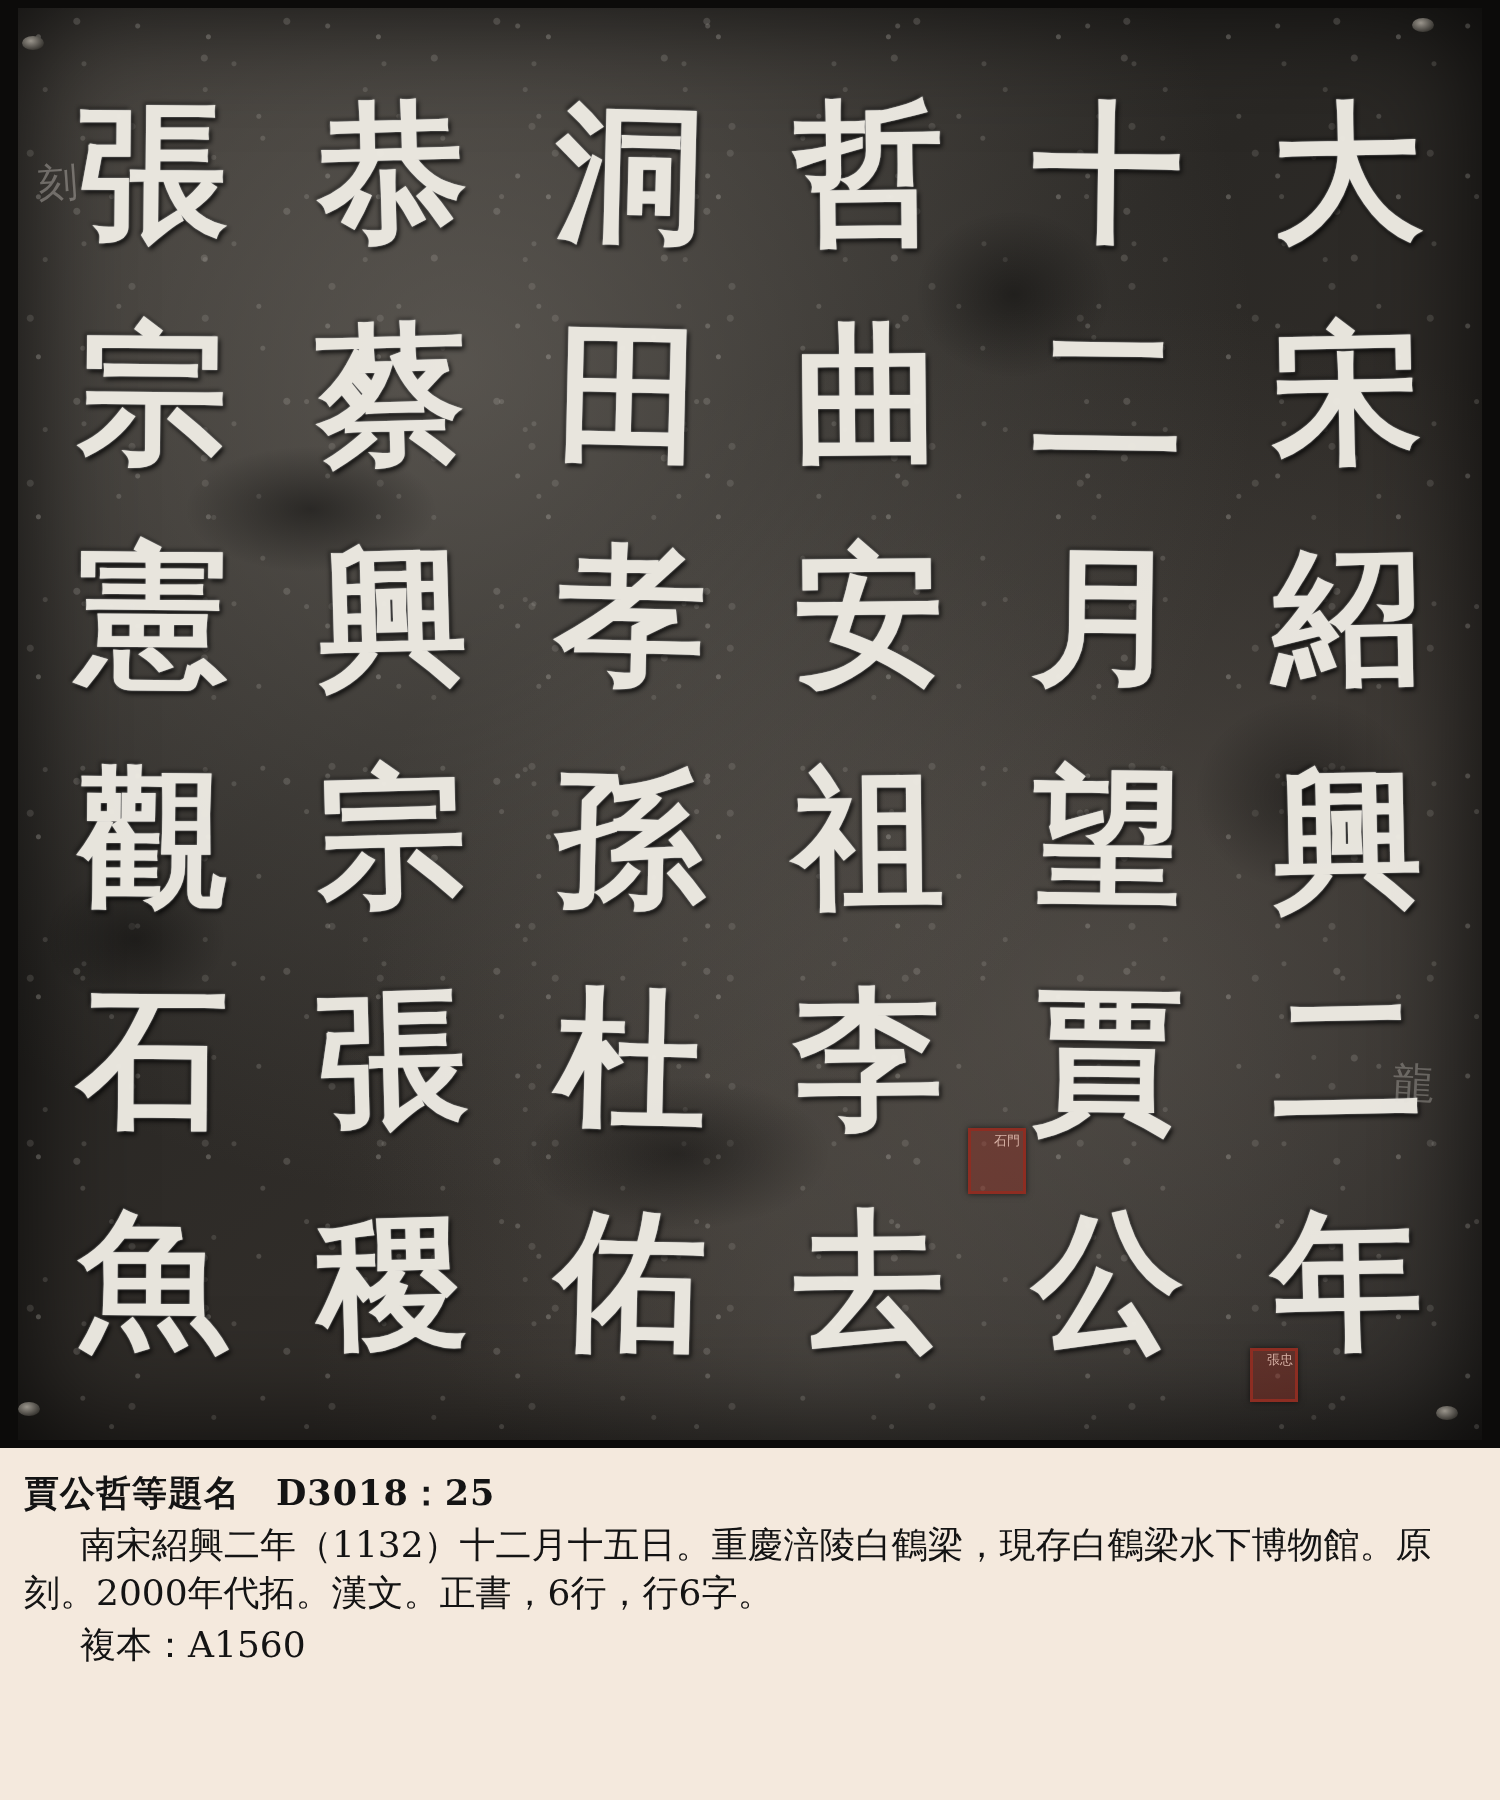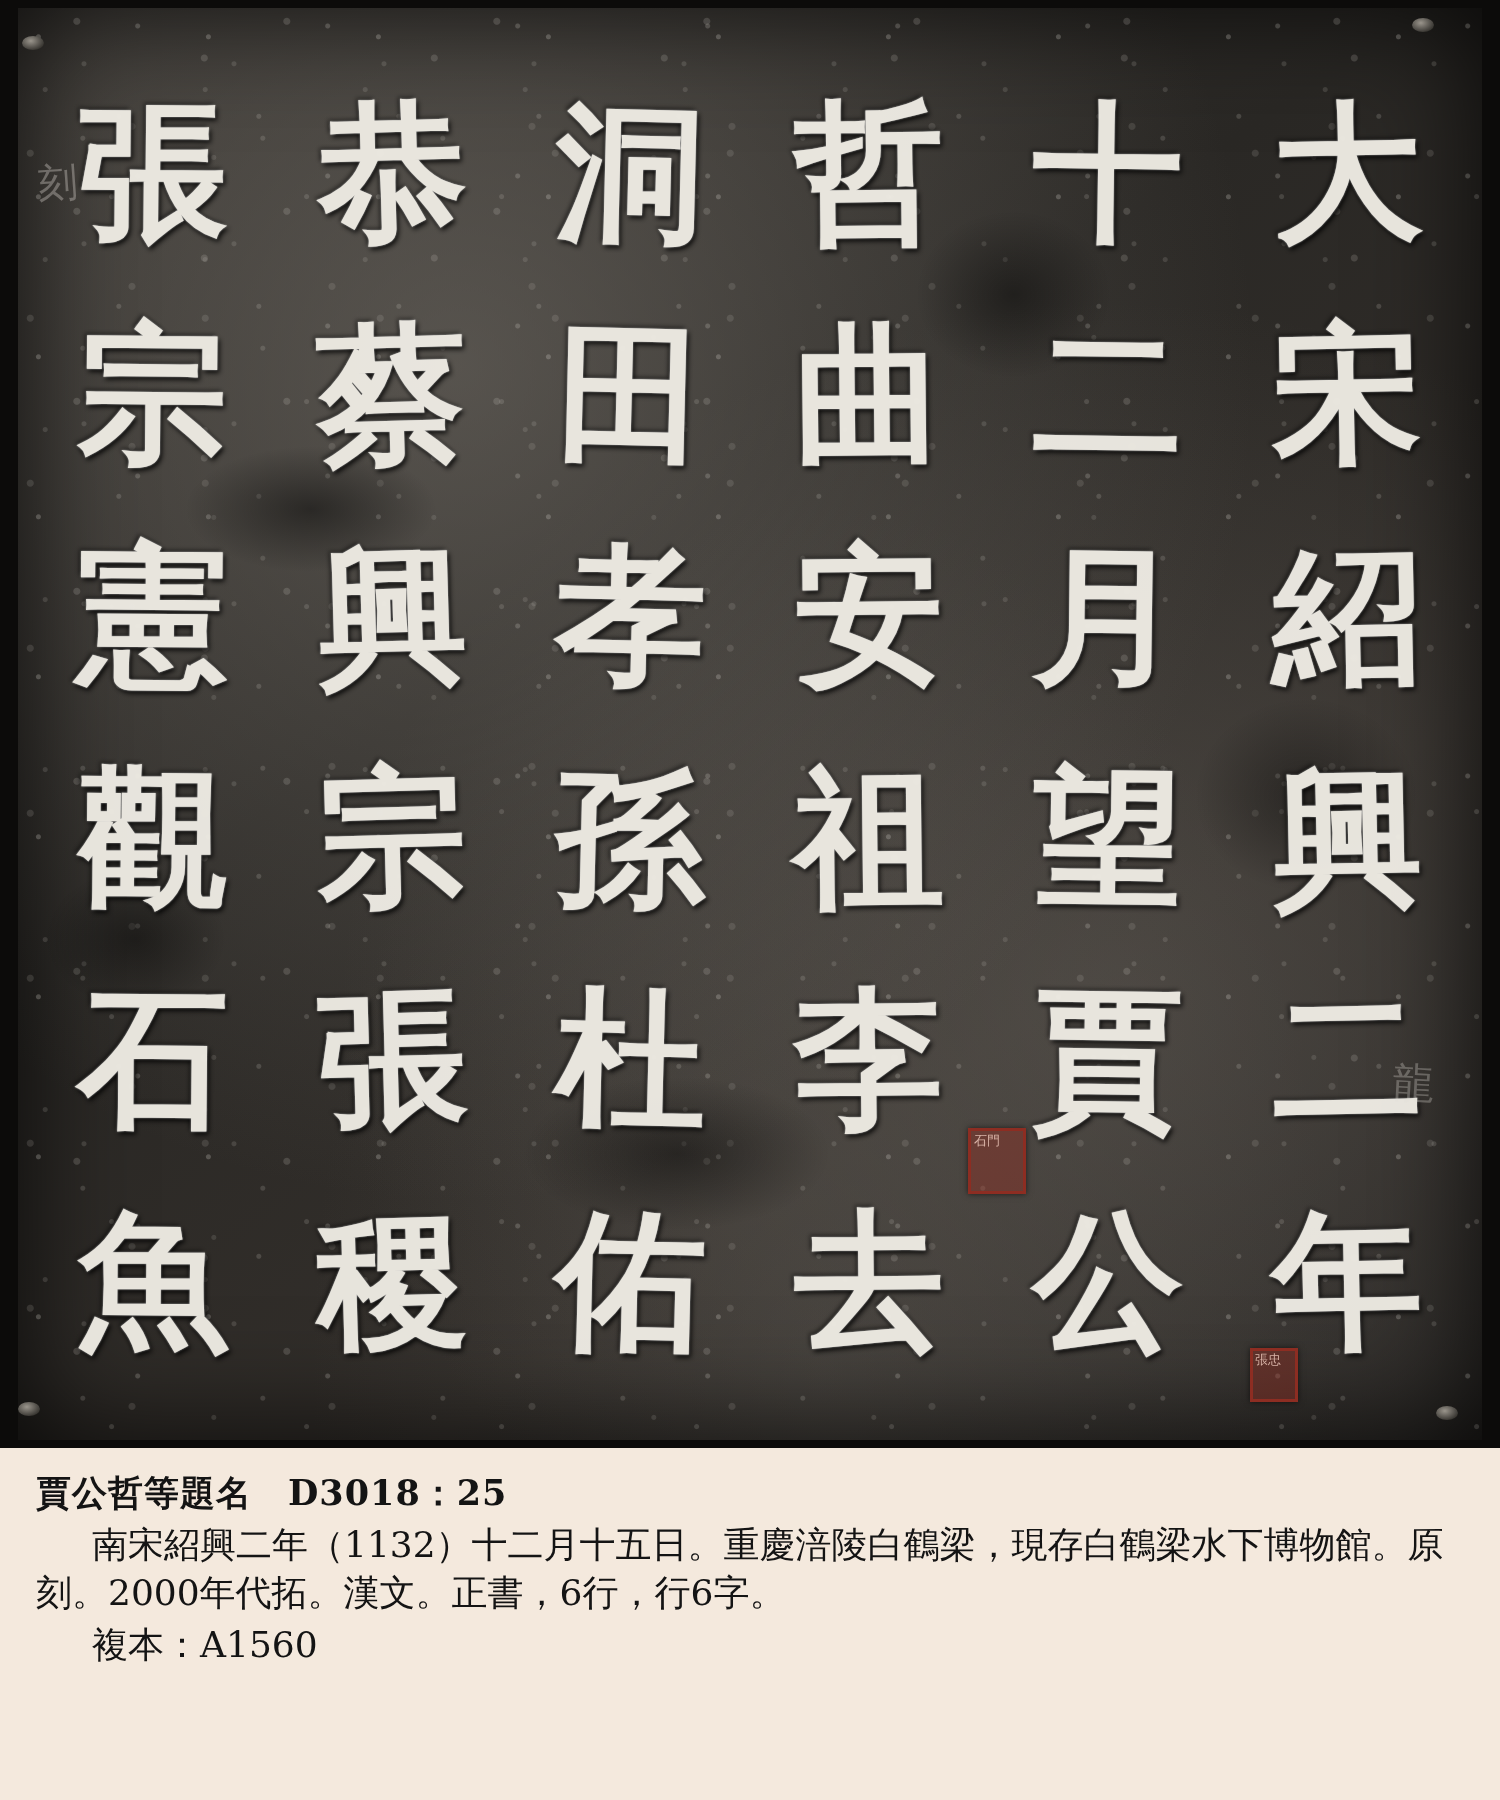--- a/index.html
+++ b/index.html
@@ -128,21 +128,21 @@
   
   .seal {
     position: absolute;
     z-index: 5;
     border: 3px solid #8d2d22;
     background: rgba(150,48,36,0.42);
     color: #d8b2a6;
     font-family: Liberation Sans, sans-serif;
     font-size: 13px;
     line-height: 1.05;
-    text-align: left;
+    text-align: right;
     letter-spacing: 0;
     box-shadow: 0 0 6px rgba(0,0,0,0.6);
   }
   .seal-1 { left: 968px; top: 1128px; width: 46px; height: 54px; padding: 3px; }
   .seal-2 { left: 1250px; top: 1348px; width: 38px; height: 44px; padding: 2px; font-size: 13px; }
 
   
   .grommet {
     position: absolute;
     width: 22px; height: 14px;
@@ -179,21 +179,21 @@
     transform: rotate(3deg);
   }
 
   
   .caption {
     position: relative;
     width: 1500px;
     height: 352px;
     background: #f4e9dd;
     box-sizing: border-box;
-    padding: 22px 28px 0 36px;
+    padding: 22px 28px 0 24px;
   }
 
   .cap-title {
     font-family: "DejaVu Serif", "Liberation Serif", serif;
     font-size: 35px;
     font-weight: 700;
     color: #141414;
     letter-spacing: 1px;
     margin: 0 0 4px 0;
     white-space: pre;

